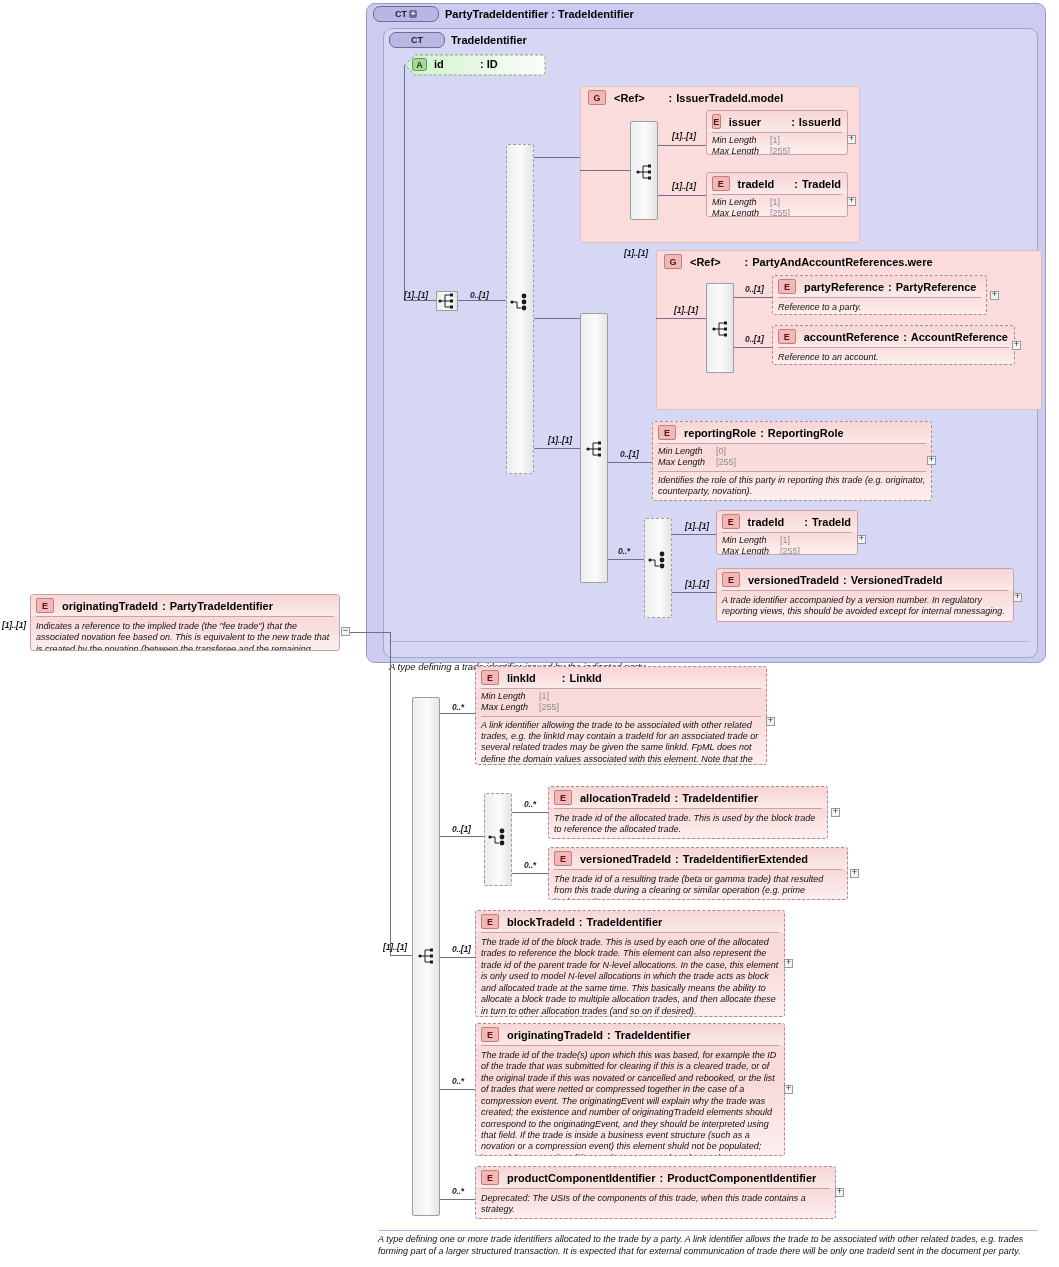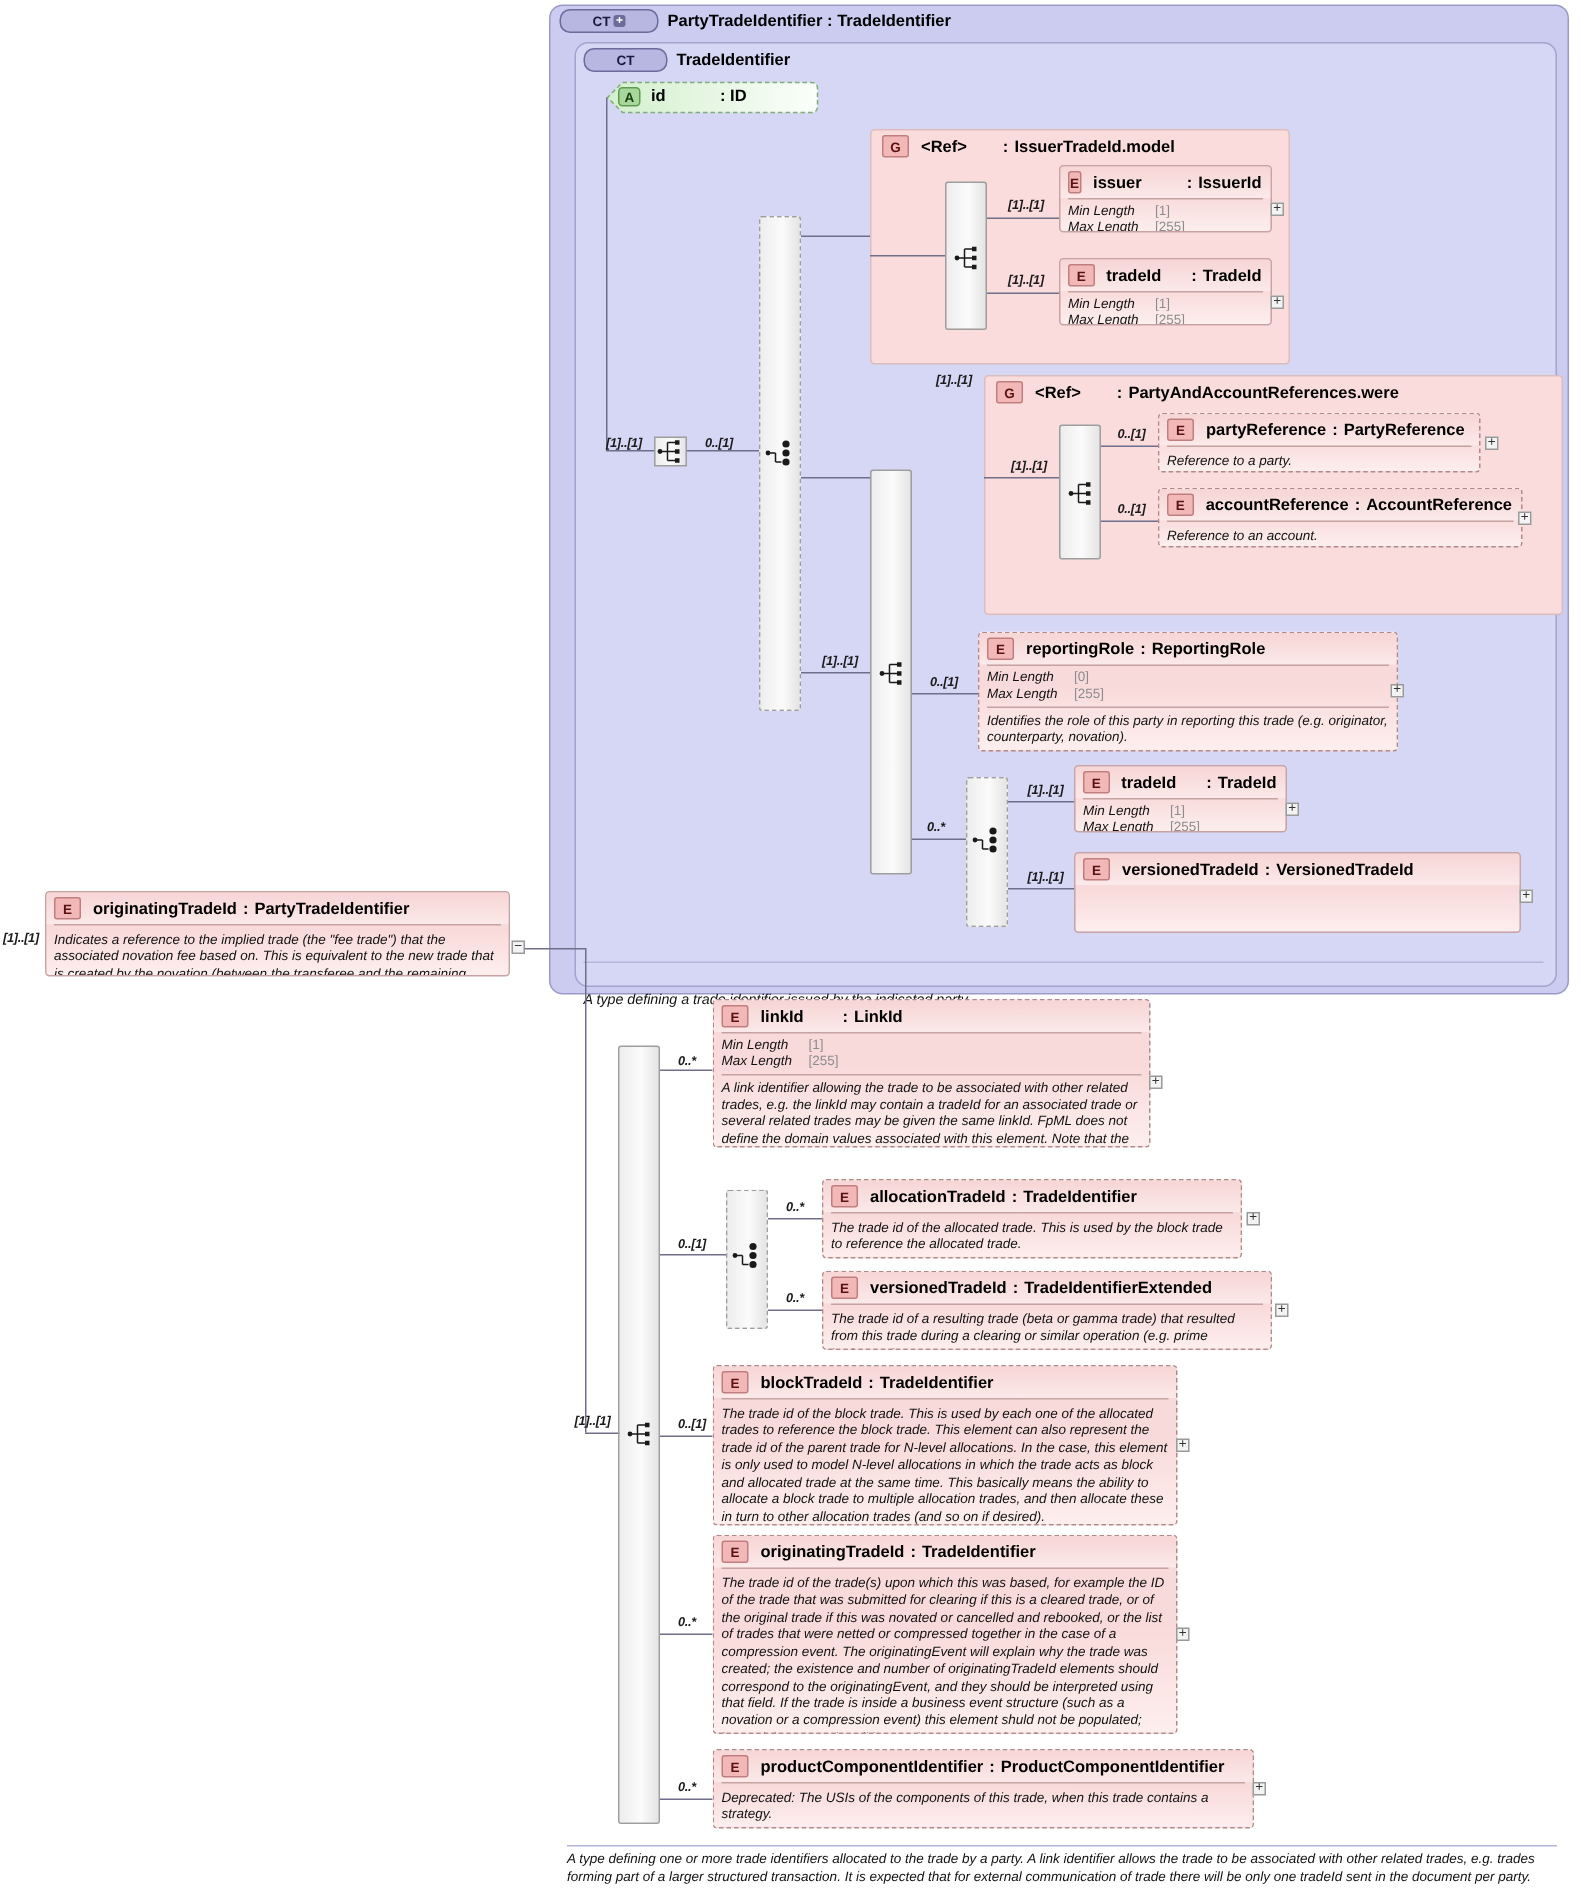--- a/index.html
+++ b/index.html
@@ -444,20 +444,23 @@
 
   <div class="abs hline" style="left:672px;top:592px;width:44px;"></div>
   <span class="abs card" style="left:685px;top:579px;">[1]..[1]</span>
   <div class="abs el-box" style="left:716px;top:568px;width:298px;height:54px;">
     <div class="el-head">
       <span class="badge-e">E</span>
       <span class="el-name">versionedTradeId</span>
       <span class="el-sep">:</span>
       <span class="el-type">VersionedTradeId</span>
     </div>
+    <div class="el-body">
+      <div class="el-doc">A trade identifier accompanied by a version number. In regulatory reporting views, this should be avoided except for internal mnessaging.</div>
+    </div>
   </div>
   <div class="abs expander" style="left:1013px;top:593px;">
       <i>+</i>
     </div>
 
   <span class="abs card" style="left:2px;top:620px;">[1]..[1]</span>
   <div class="abs el-box" style="left:30px;top:594px;width:310px;height:57px;">
     <div class="el-head">
       <span class="badge-e">E</span>
       <span class="el-name">originatingTradeId</span>

